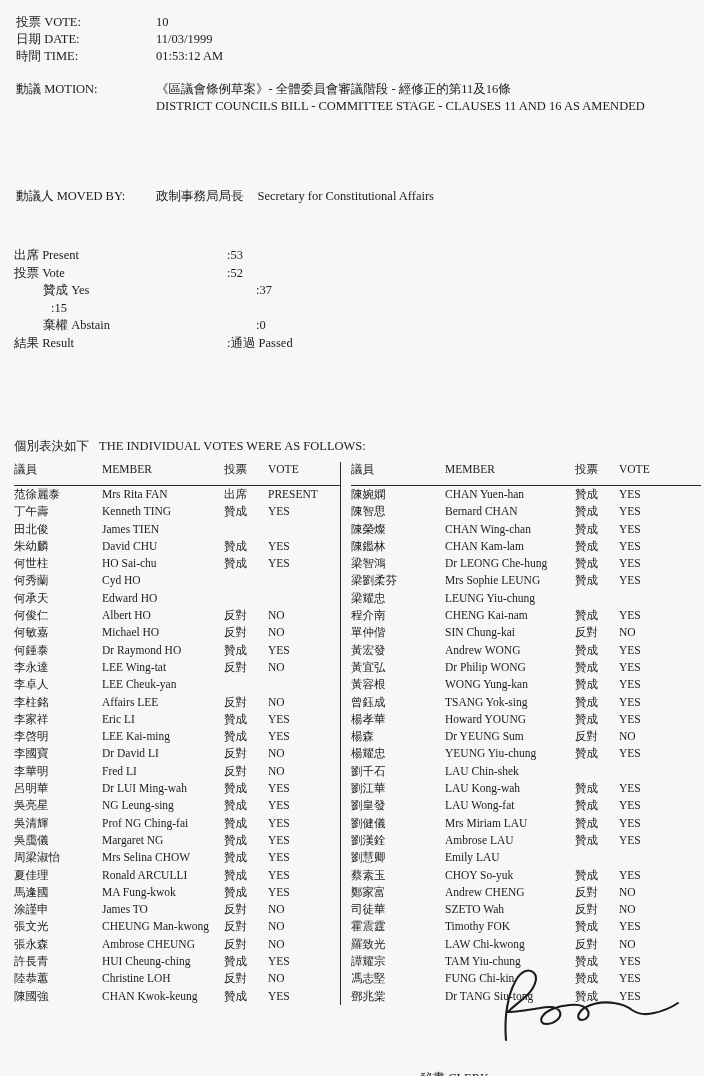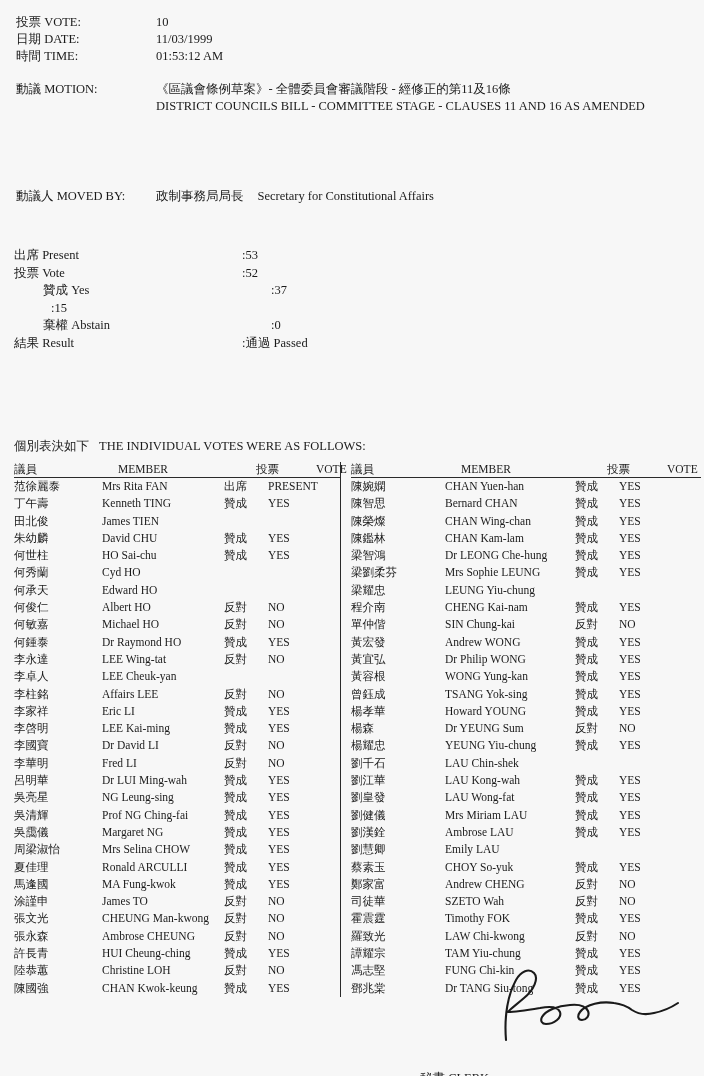--- a/index.html
+++ b/index.html
@@ -84,21 +84,20 @@
   .tally {
     position: absolute;
     left: 14px;
     top: 247px;
     font-size: 12.5px;
   }
   .tally-row {
     display: flex;
     line-height: 17.5px;
     white-space: nowrap;
-    gap: 15px;
   }
   .tally-name { white-space: nowrap; }
   .tally-name.indent { padding-left: 29px; }
   .tally-val { white-space: nowrap; margin-left: 37px; }
   .tally-row.lvl0 .tally-name { width: 176px; flex: 0 0 176px; }
   .tally-row.lvl1 .tally-name { width: 176px; flex: 0 0 176px; }
 
   
   .ivhead {
     position: absolute;
@@ -120,24 +119,23 @@
   .vcol {
     position: relative;
     font-size: 11.5px;
   }
   .vcol.left  { width: 326px; flex: 0 0 326px; }
   .vcol.right { width: 350px; flex: 0 0 350px; padding-left: 10px; border-left: 1.4px solid #2a2a2a; }
 
   .vhead {
     display: flex;
     line-height: 15px;
-    padding-bottom: 0;
+    padding-bottom: 8px;
     border-bottom: 1.2px solid #2a2a2a;
     white-space: nowrap;
-    gap: 16px;
   }
   .vrow {
     display: flex;
     line-height: 17.3px;
     white-space: nowrap;
   }
   .c-zh   { width: 88px; flex: 0 0 88px; overflow: hidden; }
   .c-en   { width: 122px; flex: 0 0 122px; overflow: hidden; }
   .c-vzh  { width: 44px; flex: 0 0 44px; overflow: hidden; }
   .c-ven  { width: 66px; flex: 0 0 66px; overflow: hidden; }

